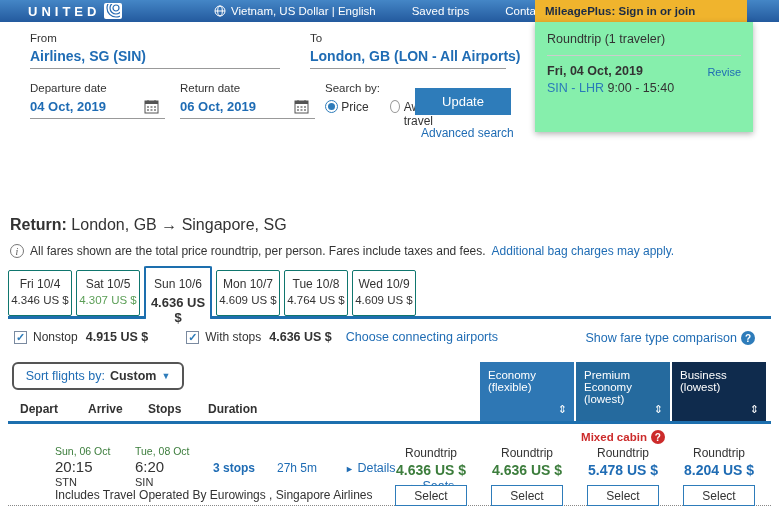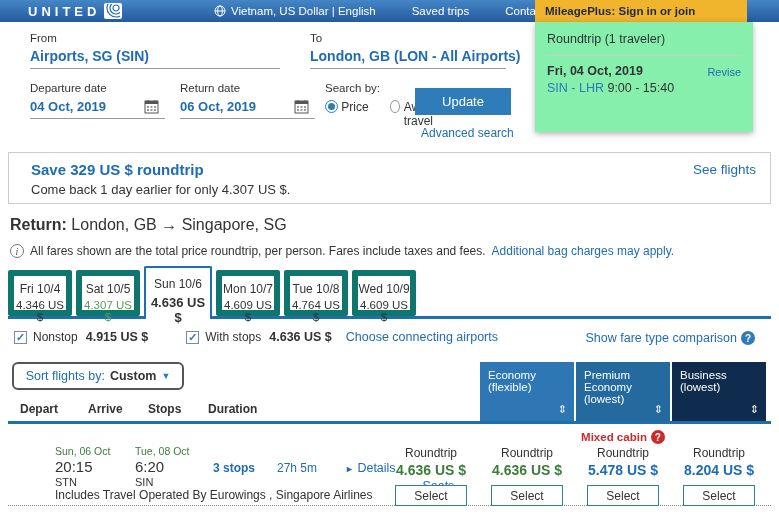--- a/index.html
+++ b/index.html
@@ -51,21 +51,21 @@
   
   .ret-heading { position:absolute; left:10px; top:216px; font-size:16px; color:#333; }
   .ret-heading b { font-weight:bold; }
   .note-line { position:absolute; left:10px; top:244px; font-size:12px; color:#333; display:flex; align-items:center; gap:6px; }
   .i-icon { width:14px; height:14px; border:1px solid #777; border-radius:50%; font-size:10px; color:#555;
             display:inline-flex; align-items:center; justify-content:center; font-style:italic; font-family:"Liberation Serif", serif; }
 
   
   .tabs { position:absolute; left:0; top:266px; width:779px; height:53px; }
   .tabs-underline { position:absolute; left:8px; top:50px; width:763px; height:3px; background:#1d6fae; }
-  .tab { position:absolute; top:4px; height:46px; width:64px; border:6px solid #0f766e; border-radius:2px;
+  .tab { position:absolute; top:4px; height:46px; width:64px; border:1px solid #0f766e; border-radius:2px;
          background:#fff; text-align:center; cursor:pointer; padding-top:6px; }
   .tab-day { font-size:12px; color:#333; }
   .tab-price { font-size:11.5px; color:#333; margin-top:3px; }
   .tab.green .tab-price { color:#5a9e55; }
   .tab.active { top:0; height:53px; width:68px; border:2px solid #1d6fae; border-bottom:none; z-index:5; padding-top:9px; }
   .tab.active .tab-price { font-weight:bold; font-size:13px; margin-top:4px; }
 
   
   .filters { position:absolute; left:14px; top:330px; font-size:12px; display:flex; align-items:center; }
   .chk { width:13px; height:13px; border:1px solid #7a8aa0; background:#fff; display:inline-flex; align-items:center;
@@ -146,21 +146,21 @@
     <hr class="trip-divider">
     <div class="trip-date">Fri, 04 Oct, 2019</div>
     <div class="trip-route-line">
       <span class="trip-route">SIN - LHR</span>
       <span>9:00 - 15:40</span>
     </div>
     <span class="revise-link">Revise</span>
   </div>
 
   <div class="abs fld-label" style="left:30px; top:32px;">From</div>
-  <div class="abs fld-value" style="left:30px; top:48px;">Airports, SG (SIN)</div>
+  <div class="abs fld-value" style="left:30px; top:48px;">Airlines, SG (SIN)</div>
   <div class="abs fld-line" style="left:30px; top:68px; width:250px;"></div>
 
   <div class="abs fld-label" style="left:310px; top:32px;">To</div>
   <div class="abs fld-value" style="left:310px; top:48px;">London, GB (LON - All Airports)</div>
   <div class="abs fld-line" style="left:310px; top:68px; width:196px;"></div>
 
   <div class="abs fld-label" style="left:30px; top:82px;">Departure date</div>
   <div class="abs fld-value" style="left:30px; top:99px; font-size:13px;">04 Oct, 2019</div>
   <span class="abs cal-icon" style="left:144px; top:99px;">
     <svg width="15" height="15" viewBox="0 0 15 15">
@@ -205,25 +205,20 @@
     <span class="radio sel"></span>
     <span>Price</span>
   </div>
   <div class="abs" style="left:390px; top:100px; font-size:12px; width:60px; display:flex; gap:4px;">
     <span class="radio"></span>
     <span>Award travel</span>
   </div>
   <button class="update-btn">Update</button>
   <span class="adv-link">Advanced search</span>
 
-  <div class="promo">
-    <span class="promo-title">Save 329 US $ roundtrip</span>
-    <span class="promo-sub">Come back 1 day earlier for only 4.307 US $.</span>
-    <span class="promo-cta">See flights</span>
-  </div>
 
   <div class="ret-heading">
     <b>Return:</b>
     <span>London, GB → Singapore, SG</span>
   </div>
   <div class="note-line">
     <span class="i-icon">i</span>
     <span>All fares shown are the total price roundtrip, per person. Fares include taxes and fees.</span>
     <span class="link" style="font-size:12px;">Additional bag charges may apply.</span>
   </div>

